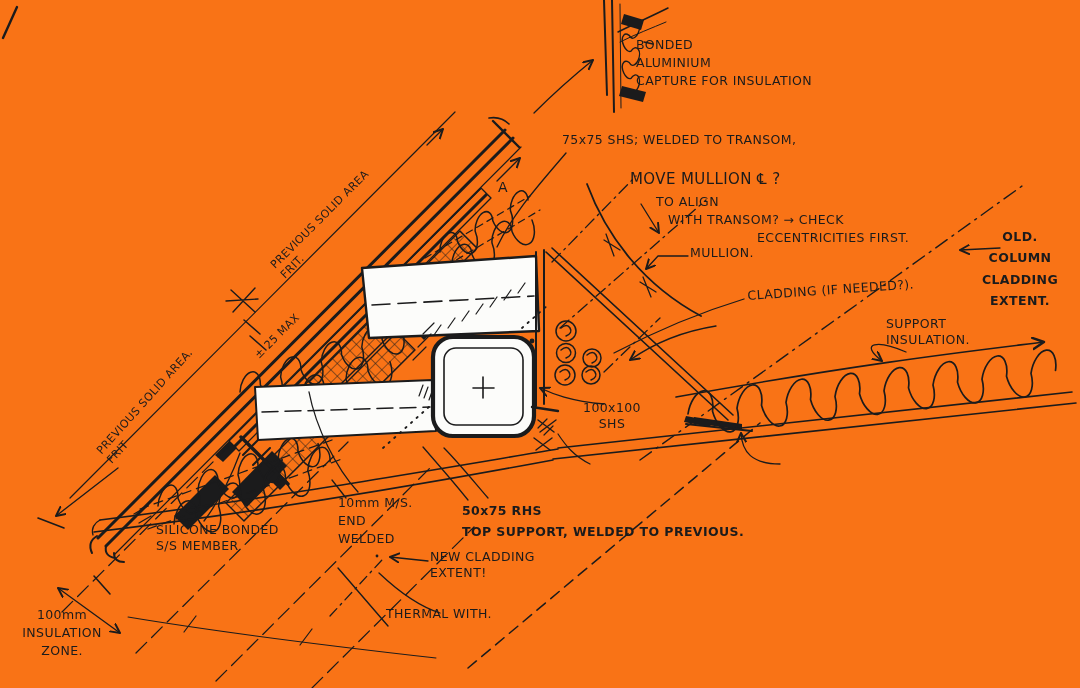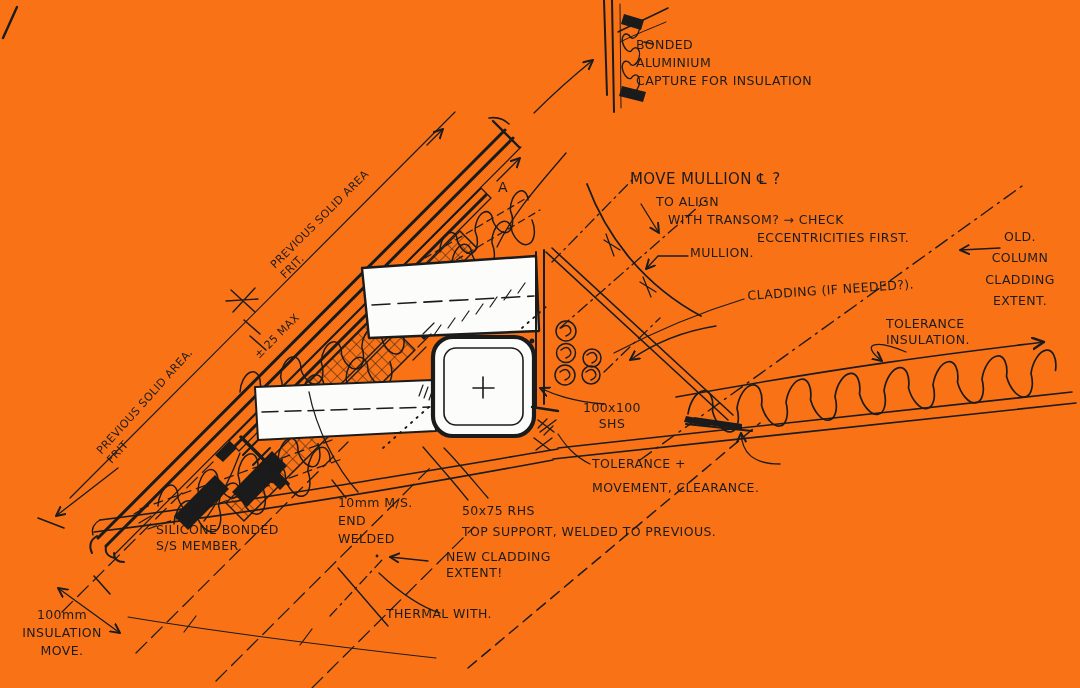--- a/index.html
+++ b/index.html
@@ -4,21 +4,21 @@
 <style>
   html,body{margin:0;padding:0;background:#e8e8e6;}
   .wrap{position:relative;width:1080px;height:688px;background:#f97316;overflow:hidden;
         font-family:"DejaVu Sans",sans-serif;}
   svg{position:absolute;left:0;top:0;}
   .lbl{position:absolute;font-size:12.5px;line-height:1.3;color:#1b1b1c;letter-spacing:.4px;
        white-space:pre-line;font-weight:500;}
   .sm{font-size:11px;}
   .ctr{text-align:center;}
   .lh-xl{line-height:1.9;}
-  .lh-l{line-height:1.7;}
+  .lh-l{line-height:1.7;font-weight:bold;}
   .lh-m{line-height:1.45;}
   .rot45{transform:rotate(-45deg);transform-origin:left top;}
   .rot48{transform:rotate(-48deg);transform-origin:left top;}
   .rot4{transform:rotate(-4deg);transform-origin:left top;}
 </style>
 </head>
 <body>
 
 <div class="wrap">
 
@@ -199,49 +199,48 @@
     <path stroke-width="1.4" d="M631 24 a5 9 14 1 1 0.0 13.6 a5 9 -18 1 0 0.0 13.6 a5 9 14 1 1 0.0 13.6 a5 9 -18 1 0 0.0 13.6 a5 9 14 1 1 0.0 13.6"></path>
     <path d="M624,14 l20,6 l-3,10 l-20,-6 z" fill="#1b1b1c" stroke="none"></path>
     <path d="M622,86 l24,6 l-3,10 l-24,-6 z" fill="#1b1b1c" stroke="none"></path>
     <path d="M644,42 l9,2" stroke-width="1.4"></path>
   </g>
 </svg>
 
 <div class="lbl lh-m" style="left:636px;top:36px">BONDED
 ALUMINIUM
 CAPTURE FOR INSULATION</div>
+<div class="lbl" style="left:562px;top:132px">75x75 SHS; WELDED TO TRANSOM,</div>
 <div class="lbl" style="left:630px;top:170px;font-size:15px">MOVE MULLION ℄ ?</div>
 <div class="lbl" style="left:656px;top:194px">TO ALIGN</div>
 <div class="lbl" style="left:668px;top:212px">WITH TRANSOM? → CHECK</div>
 <div class="lbl" style="left:757px;top:230px">ECCENTRICITIES FIRST.</div>
 <div class="lbl" style="left:690px;top:245px">MULLION.</div>
 <div class="lbl rot4" style="left:747px;top:288px">CLADDING (IF NEEDED?).</div>
 <div class="lbl lh-l ctr" style="left:972px;top:226px;width:96px">OLD.
 COLUMN
 CLADDING
 EXTENT.</div>
-<div class="lbl" style="left:886px;top:316px">TOLERANCE
+<div class="lbl" style="left:886px;top:316px">SUPPORT
 INSULATION.</div>
 <div class="lbl ctr" style="left:576px;top:400px;width:72px">100x100
 SHS</div>
-<div class="lbl lh-xl" style="left:592px;top:452px">TOLERANCE +
-MOVEMENT, CLEARANCE.</div>
 <div class="lbl" style="left:156px;top:522px">SILICONE BONDED
 S/S MEMBER</div>
 <div class="lbl lh-m" style="left:338px;top:494px">10mm M/S.
 END
 WELDED</div>
 <div class="lbl lh-l" style="left:462px;top:500px">50x75 RHS
 TOP SUPPORT, WELDED TO PREVIOUS.</div>
-<div class="lbl" style="left:446px;top:549px">NEW CLADDING
+<div class="lbl" style="left:430px;top:549px">NEW CLADDING
 EXTENT!</div>
 <div class="lbl" style="left:386px;top:606px">THERMAL WITH.</div>
 <div class="lbl ctr lh-m" style="left:14px;top:606px;width:96px">100mm
 INSULATION
-MOVE.</div>
+ZONE.</div>
 <div class="lbl rot45 sm" style="left:268px;top:262px">PREVIOUS SOLID AREA
 FRIT.</div>
 <div class="lbl rot48 sm" style="left:94px;top:448px">PREVIOUS SOLID AREA.
 FRIT</div>
 <div class="lbl rot45 sm" style="left:252px;top:352px">± 25 MAX</div>
 <div class="lbl" style="left:498px;top:178px;font-size:14px">A</div>
 
 </div>
 
 </body></html>

